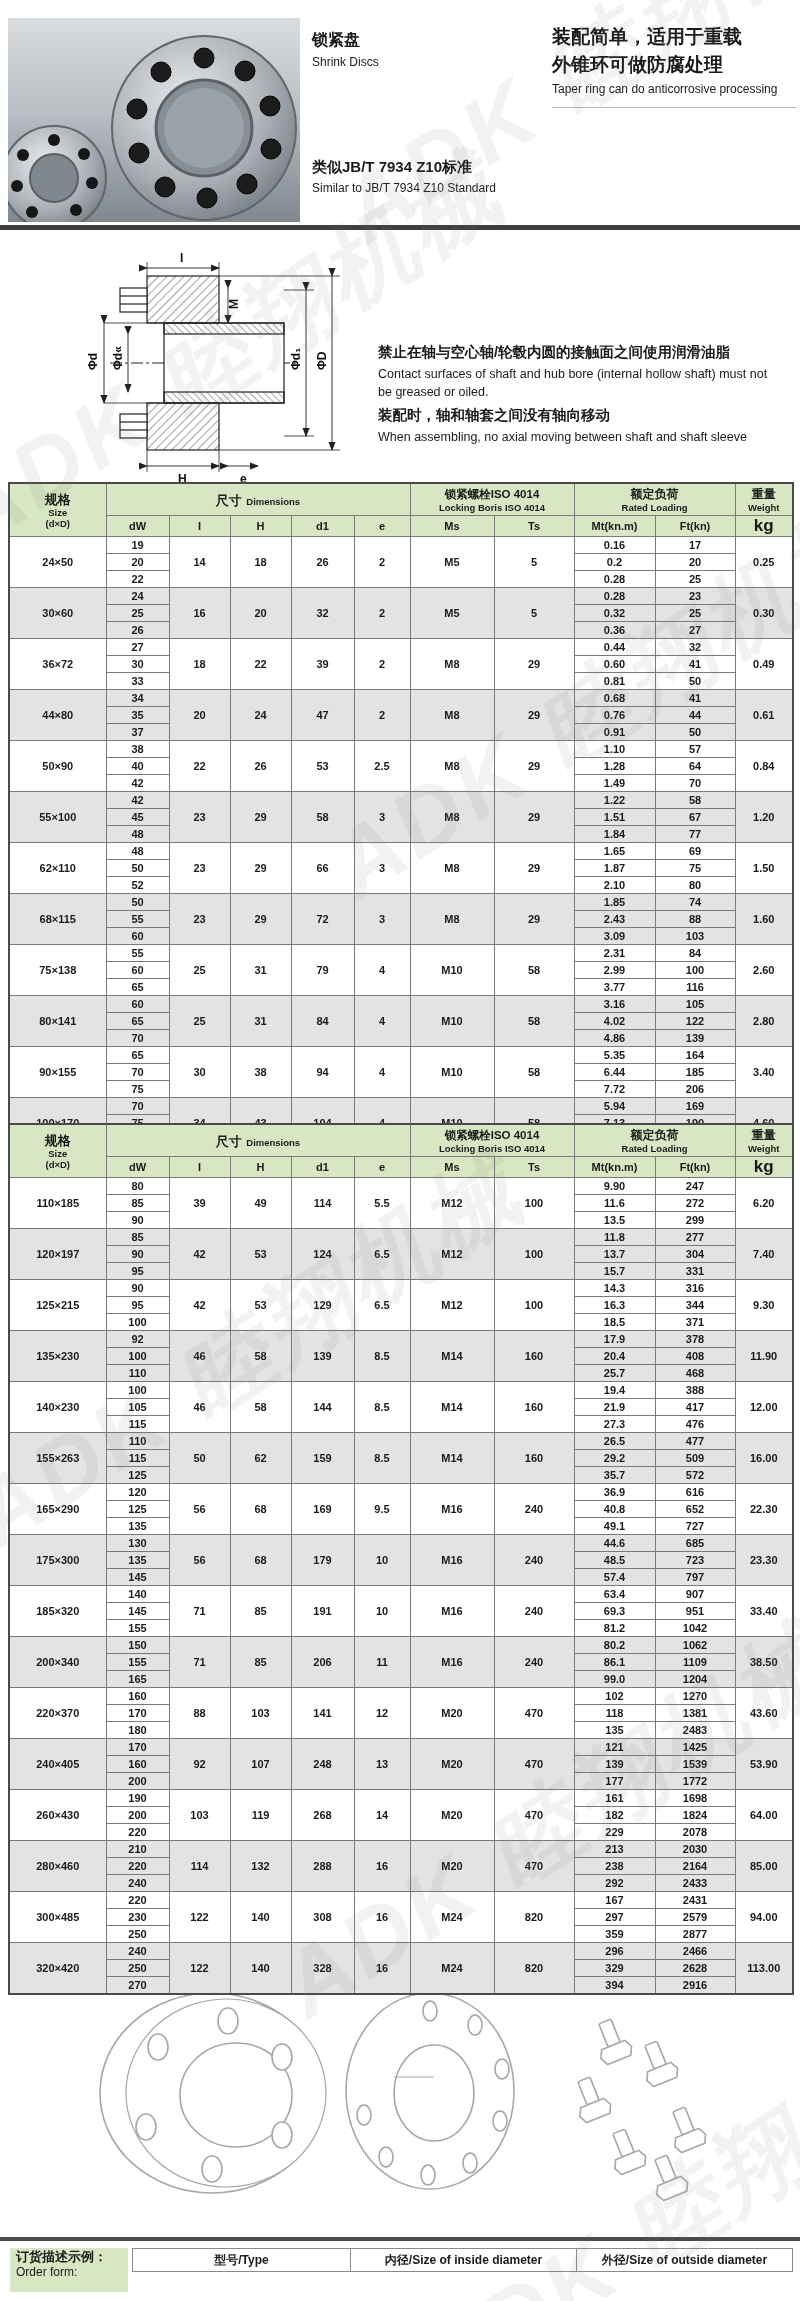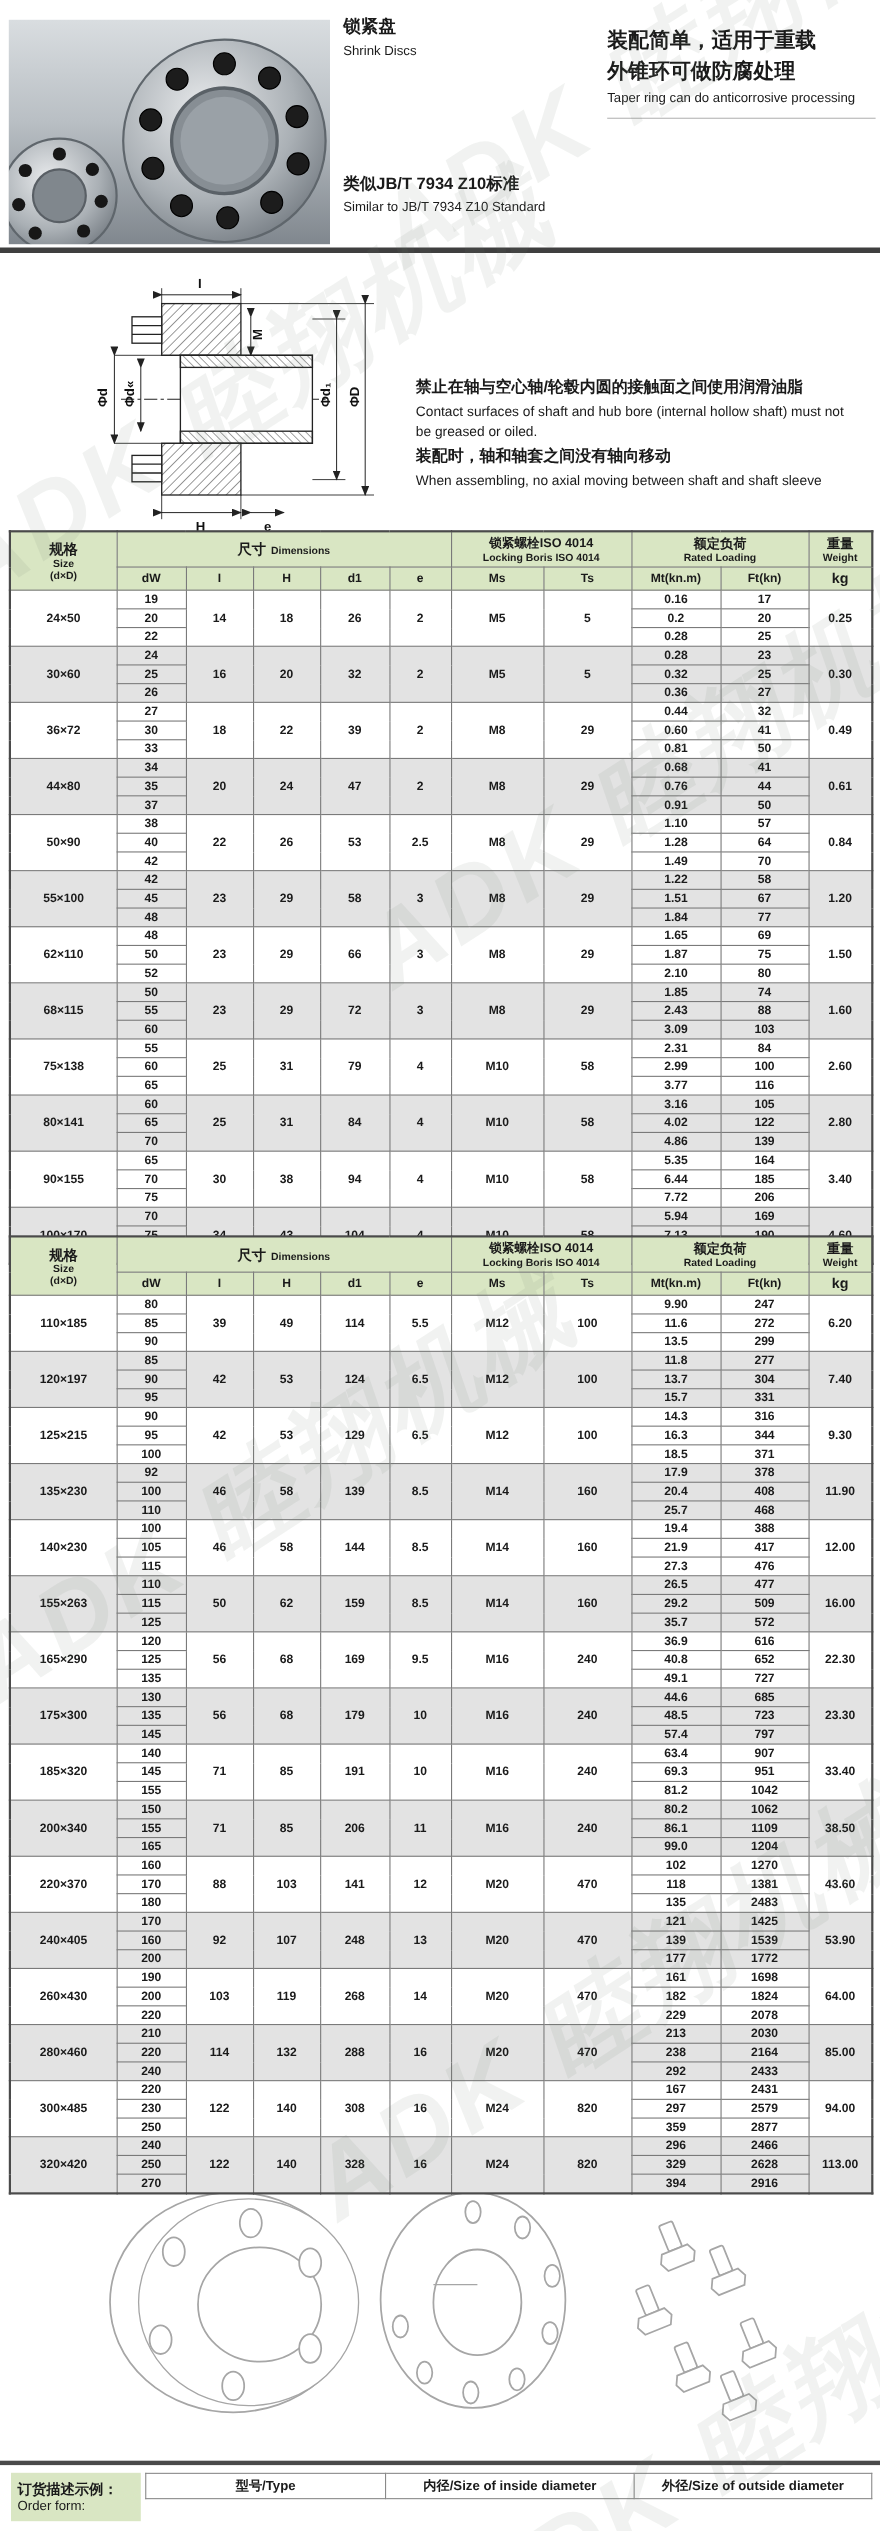--- a/index.html
+++ b/index.html
@@ -12,21 +12,21 @@
     position:absolute;z-index:5;pointer-events:none;
     font-weight:bold;font-style:italic;font-size:92px;letter-spacing:5px;
     color:#6a7a6a;opacity:0.09;white-space:nowrap;transform:rotate(-33deg);
   }
   
   .photo{
     position:absolute;left:8px;top:18px;width:292px;height:204px;
     background:linear-gradient(180deg,#d9dde0 0%,#b9bfc4 45%,#80878e 100%);
     overflow:hidden;
   }
-  .title-block{position:absolute;left:312px;top:14px;}
+  .title-block{position:absolute;left:312px;top:30px;}
   .title-zh{font-size:16px;font-weight:bold;}
   .title-en{font-size:12px;margin-top:4px;}
   .std-block{position:absolute;left:312px;top:158px;}
   .std-zh{font-size:15px;font-weight:bold;}
   .std-en{font-size:12px;margin-top:4px;}
   .features{position:absolute;left:552px;top:22px;width:244px;border-bottom:1px solid #b5b5b5;padding-bottom:10px;}
   .feat-zh{font-size:19px;font-weight:bold;margin-top:2px;}
   .feat-en{font-size:12px;margin-top:3px;line-height:16px;}
   .divider1{position:absolute;left:0;top:225px;width:800px;height:5px;background:#3f3f3f;}
   
@@ -40,33 +40,33 @@
   .tblwrap2{position:absolute;left:8px;top:1123px;z-index:1;}
   table.spec{border-collapse:collapse;width:784px;table-layout:fixed;border:2px solid #4a4a4a;}
   .spec th,.spec td{border:1px solid #7a7a7a;text-align:center;vertical-align:middle;padding:0;}
   .spec thead th{background:#d9e6c3;}
   .hzh{display:block;font-size:13px;font-weight:bold;line-height:15px;}
   .hen{display:block;font-size:9.5px;font-weight:bold;line-height:11px;}
   .hin .hzh{display:inline;} .hin .hen{display:inline;}
   .hsub{font-size:11px;font-weight:bold;line-height:19px;}
   th.wcell{padding:0;}
   .wlab{height:30px;display:flex;flex-direction:column;justify-content:center;}
-  .wkg{height:20px;line-height:20px;border-top:1px solid #7a7a7a;font-size:13px;font-weight:bold;}
+  .wkg{height:20px;line-height:20px;border-top:1px solid #7a7a7a;font-size:17px;font-weight:bold;}
   .spec tbody td{font-size:11px;font-weight:bold;height:16px;line-height:15px;}
   .spec tbody tr.g td{background:#e3e3e3;}
   .spec tbody tr.w td{background:#ffffff;}
   tr.hr1 th{height:31px;}
   tr.hr2 th{height:20px;}
   
   .exploded{position:absolute;left:30px;top:1985px;width:740px;height:222px;}
   .divider2{position:absolute;left:0;top:2237px;width:800px;height:4px;background:#4a4a4a;}
   
   .order-label{
     position:absolute;left:10px;top:2248px;width:118px;height:44px;background:#d9e6c3;
-    display:flex;flex-direction:column;justify-content:center;padding-left:6px;box-sizing:border-box;
+    display:flex;flex-direction:column;padding-left:6px;box-sizing:border-box;
   }
   .ol-zh{font-size:13px;font-weight:bold;line-height:17px;}
   .ol-en{font-size:12px;line-height:15px;}
   table.order{position:absolute;left:132px;top:2248px;width:660px;border-collapse:collapse;table-layout:fixed;}
   .order th,.order td{border:1.5px solid #8a8a8a;text-align:center;padding:0;background:#fff;}
   .order th{font-size:12px;font-weight:bold;height:22px;}
   .order td{font-size:14px;font-weight:bold;height:23px;}
   text{font-family:"Liberation Sans","DejaVu Sans",sans-serif;}
 </style>
 </head>

